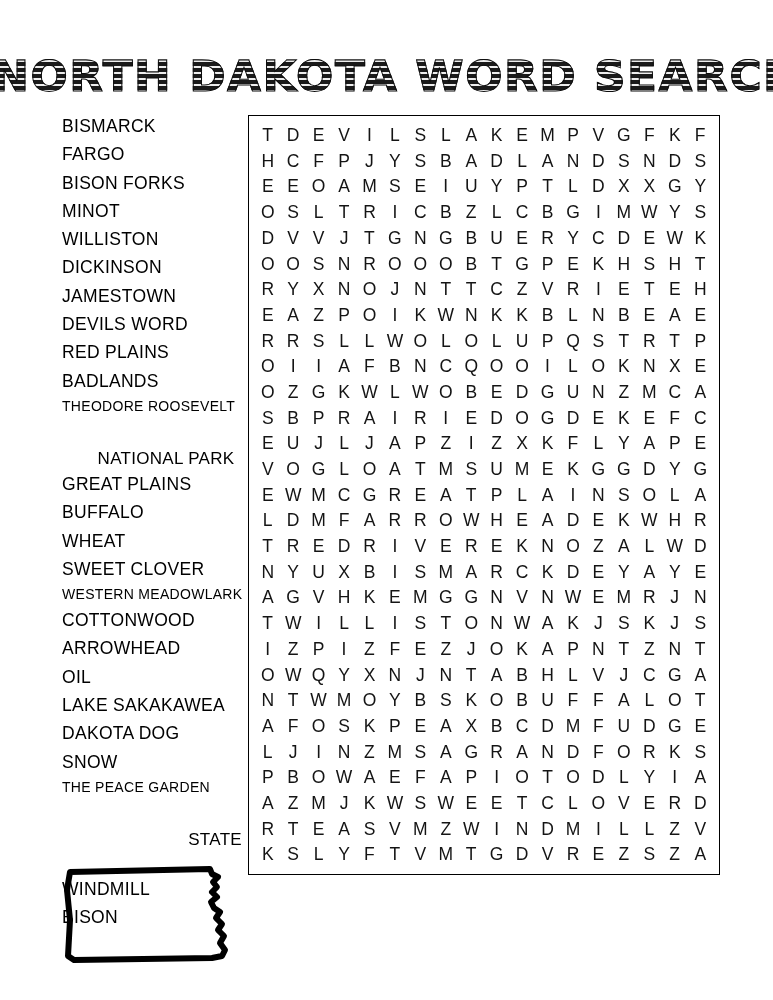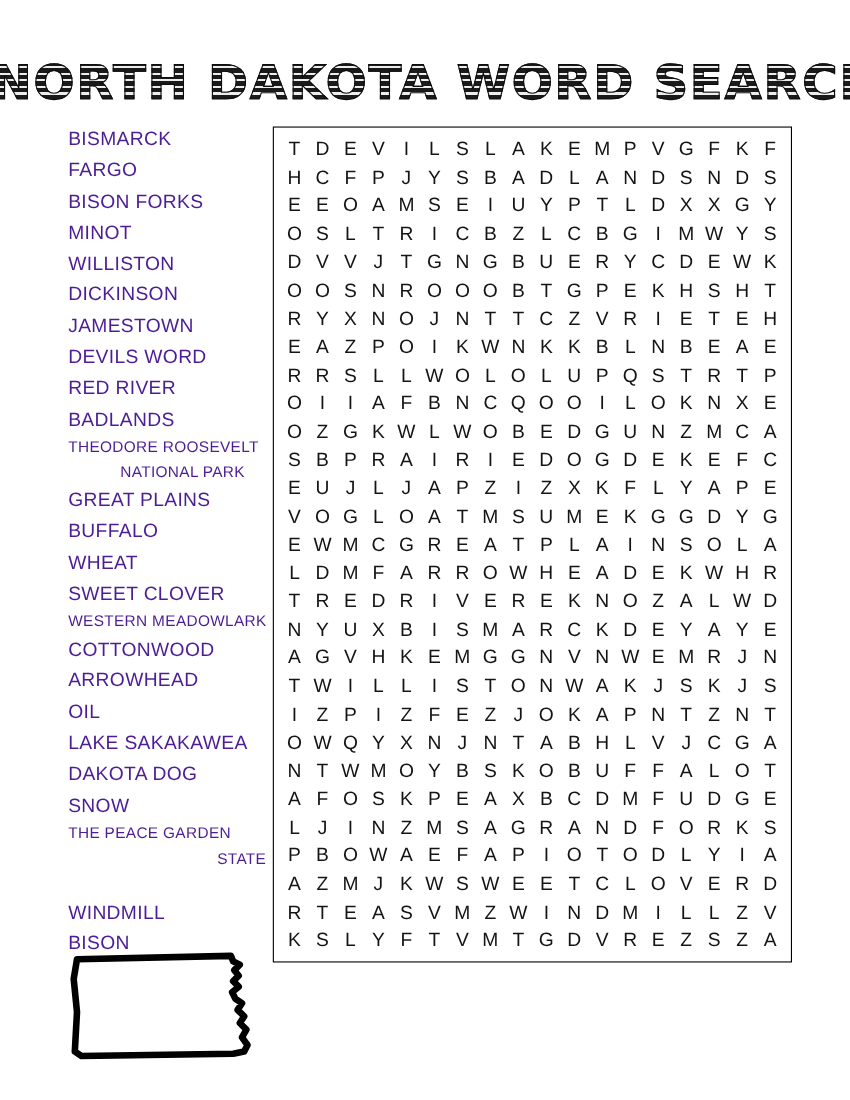--- a/index.html
+++ b/index.html
@@ -52,31 +52,32 @@
     position: absolute;
     left: 62px;
     top: 112px;
     width: 182px;
   }
   .word-entry {
     font-size: 17.5px;
     line-height: 28.3px;
     letter-spacing: 0.3px;
     white-space: nowrap;
-    color: #4c1d95;
+    color: #000000;
   }
   .word-entry.small {
     font-size: 14px;
     line-height: 23px;
   }
   .word-entry.cont {
-    font-size: 14px;
+    font-size: 17px;
     line-height: 22px;
     text-align: right;
     padding-right: 2px;
+    margin-top: 30px;
   }
   .word-entry.cont.indent-mid {
     text-align: center;
     padding-right: 0;
     padding-left: 26px;
   }
   .word-entry.gap-above { margin-top: 24px; }
 
   
   #puzzle-grid {
@@ -124,21 +125,21 @@
 
 <div id="word-list">
     <div class="word-entry">BISMARCK</div>
     <div class="word-entry">FARGO</div>
     <div class="word-entry">BISON FORKS</div>
     <div class="word-entry">MINOT</div>
     <div class="word-entry">WILLISTON</div>
     <div class="word-entry">DICKINSON</div>
     <div class="word-entry">JAMESTOWN</div>
     <div class="word-entry">DEVILS WORD</div>
-    <div class="word-entry">RED RIVER</div>
+    <div class="word-entry">RED PLAINS</div>
     <div class="word-entry">BADLANDS</div>
     <div class="word-entry small">THEODORE ROOSEVELT</div>
     <div class="word-entry small cont indent-mid">NATIONAL PARK</div>
     <div class="word-entry">GREAT PLAINS</div>
     <div class="word-entry">BUFFALO</div>
     <div class="word-entry">WHEAT</div>
     <div class="word-entry">SWEET CLOVER</div>
     <div class="word-entry small">WESTERN MEADOWLARK</div>
     <div class="word-entry">COTTONWOOD</div>
     <div class="word-entry">ARROWHEAD</div>

